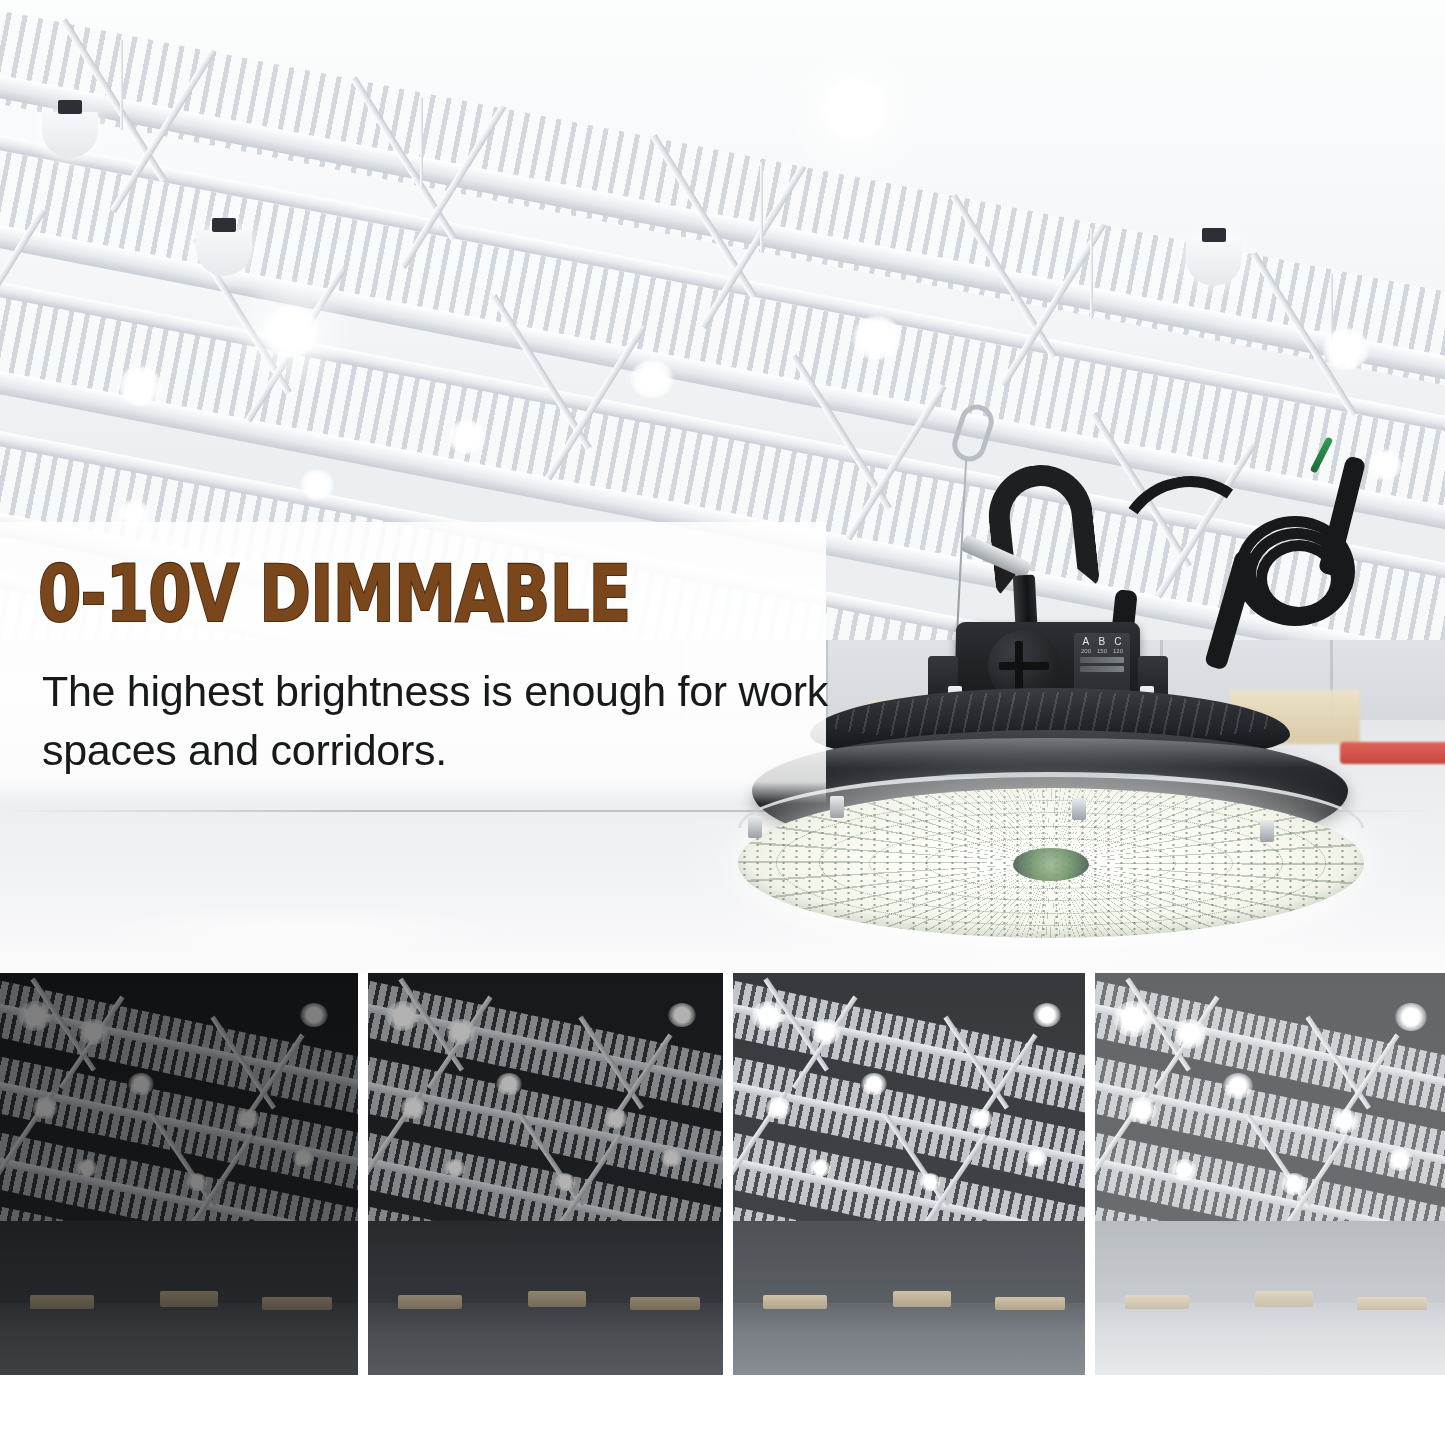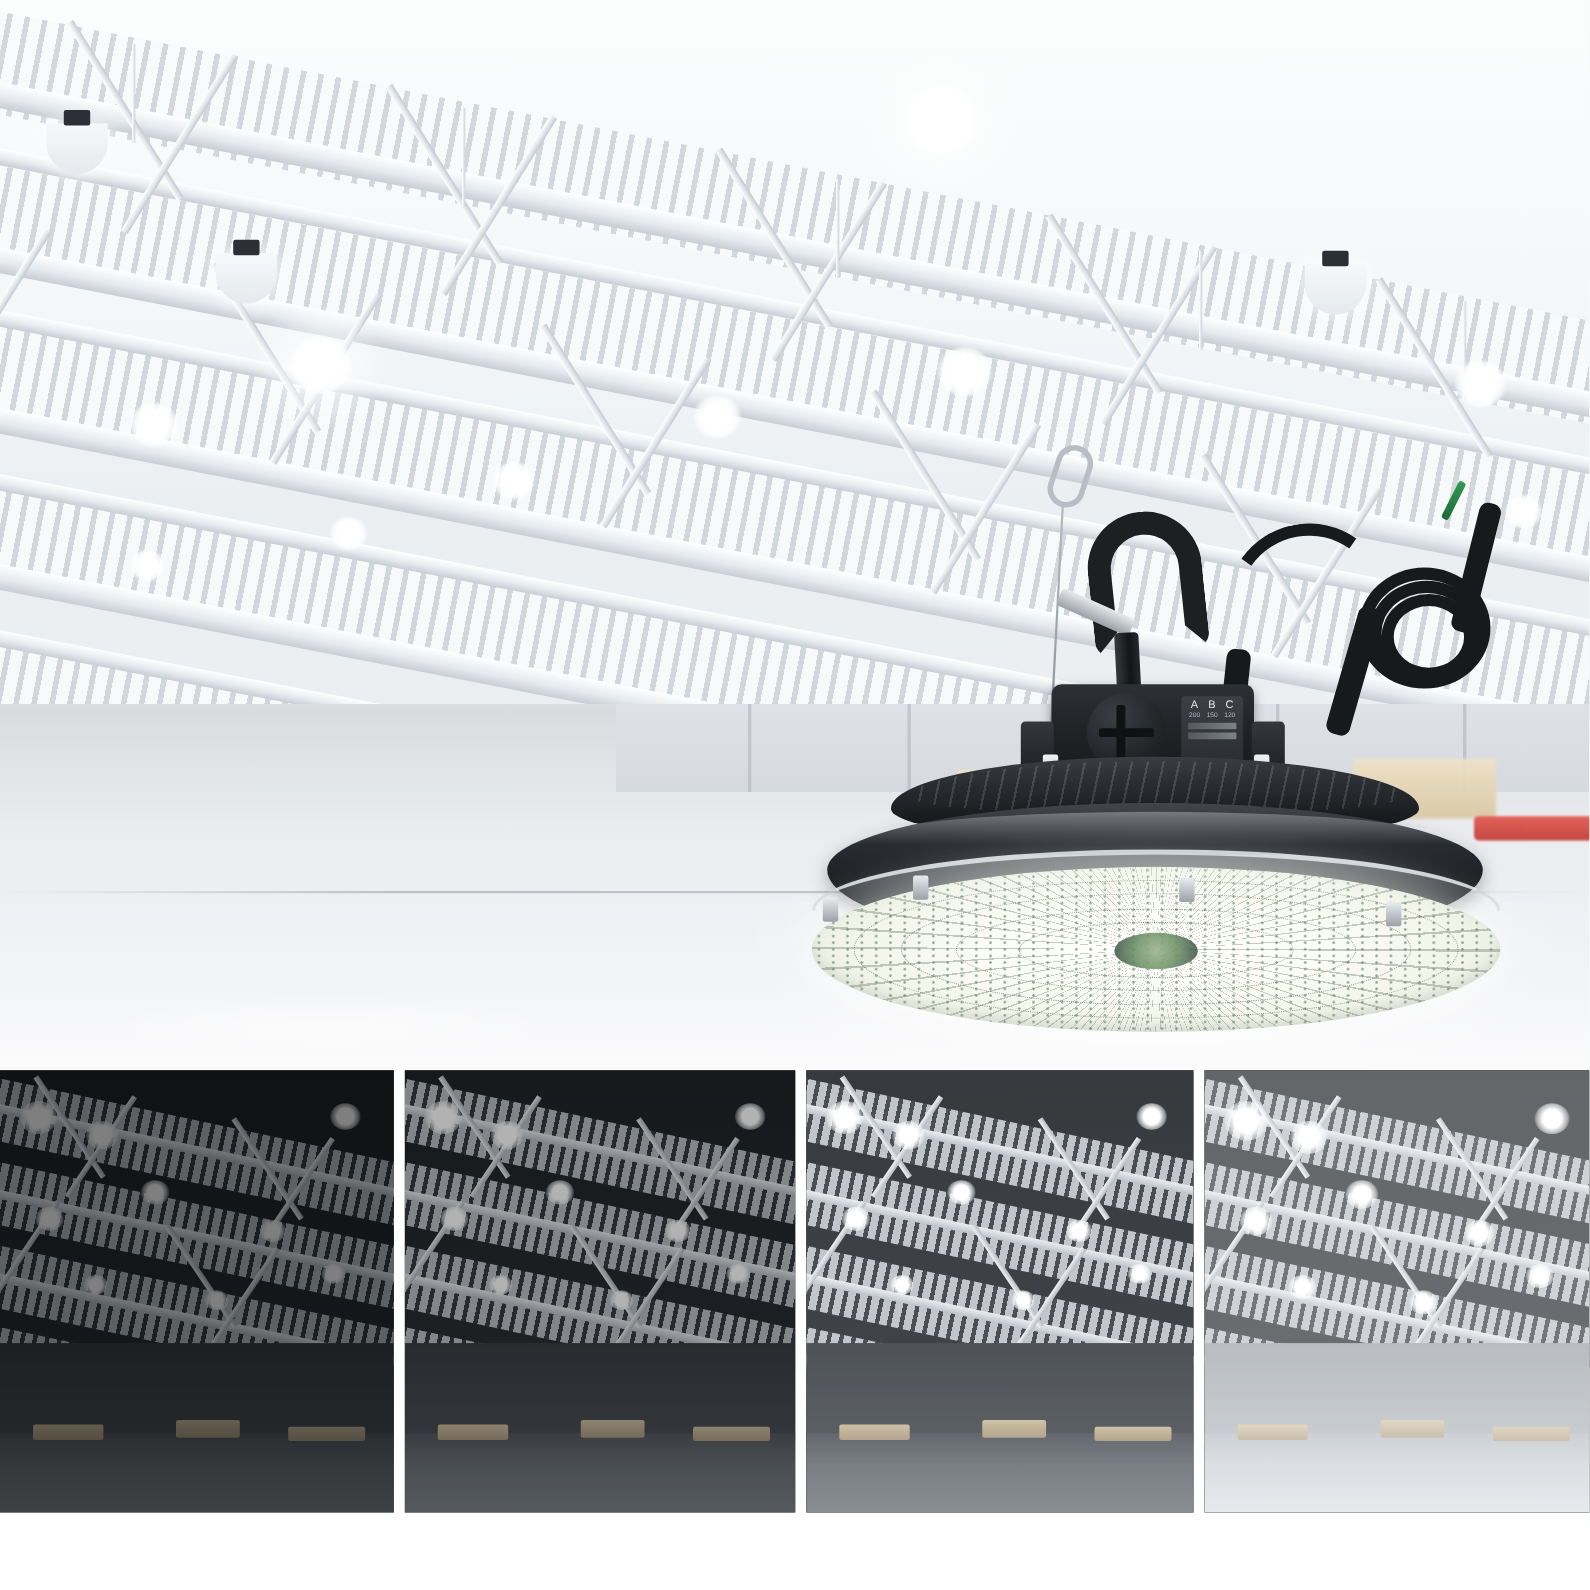--- a/index.html
+++ b/index.html
@@ -483,20 +483,24 @@
       <div class="ring" style="left:30%; top:33%; width:40%; height:34%"></div>
       <div class="ledcenter"></div>
     </div>
     <div class="glassguard"></div>
     <div class="clip" style="left:170px; top:396px"></div>
     <div class="clip" style="left:412px; top:398px"></div>
     <div class="clip" style="left:88px;  top:416px"></div>
     <div class="clip" style="left:600px; top:420px"></div>
   </div>
 
+  <div class="textpanel">
+    <div class="headline">0-10V DIMMABLE</div>
+    <div class="subline">The highest brightness is enough for work spaces and corridors.</div>
+  </div>
 </div>
 
 <div class="strip">
 
   <div class="thumb" style="left:0; width:358px">
     <div class="tceil">
       <div class="tdeck" style="top:-18px; transform:rotate(12deg)"></div>
       <div class="tdeck" style="top:58px;  transform:rotate(12deg)"></div>
       <div class="tdeck" style="top:134px; transform:rotate(12deg)"></div>
       <div class="tdeck" style="top:208px; transform:rotate(12deg)"></div>

